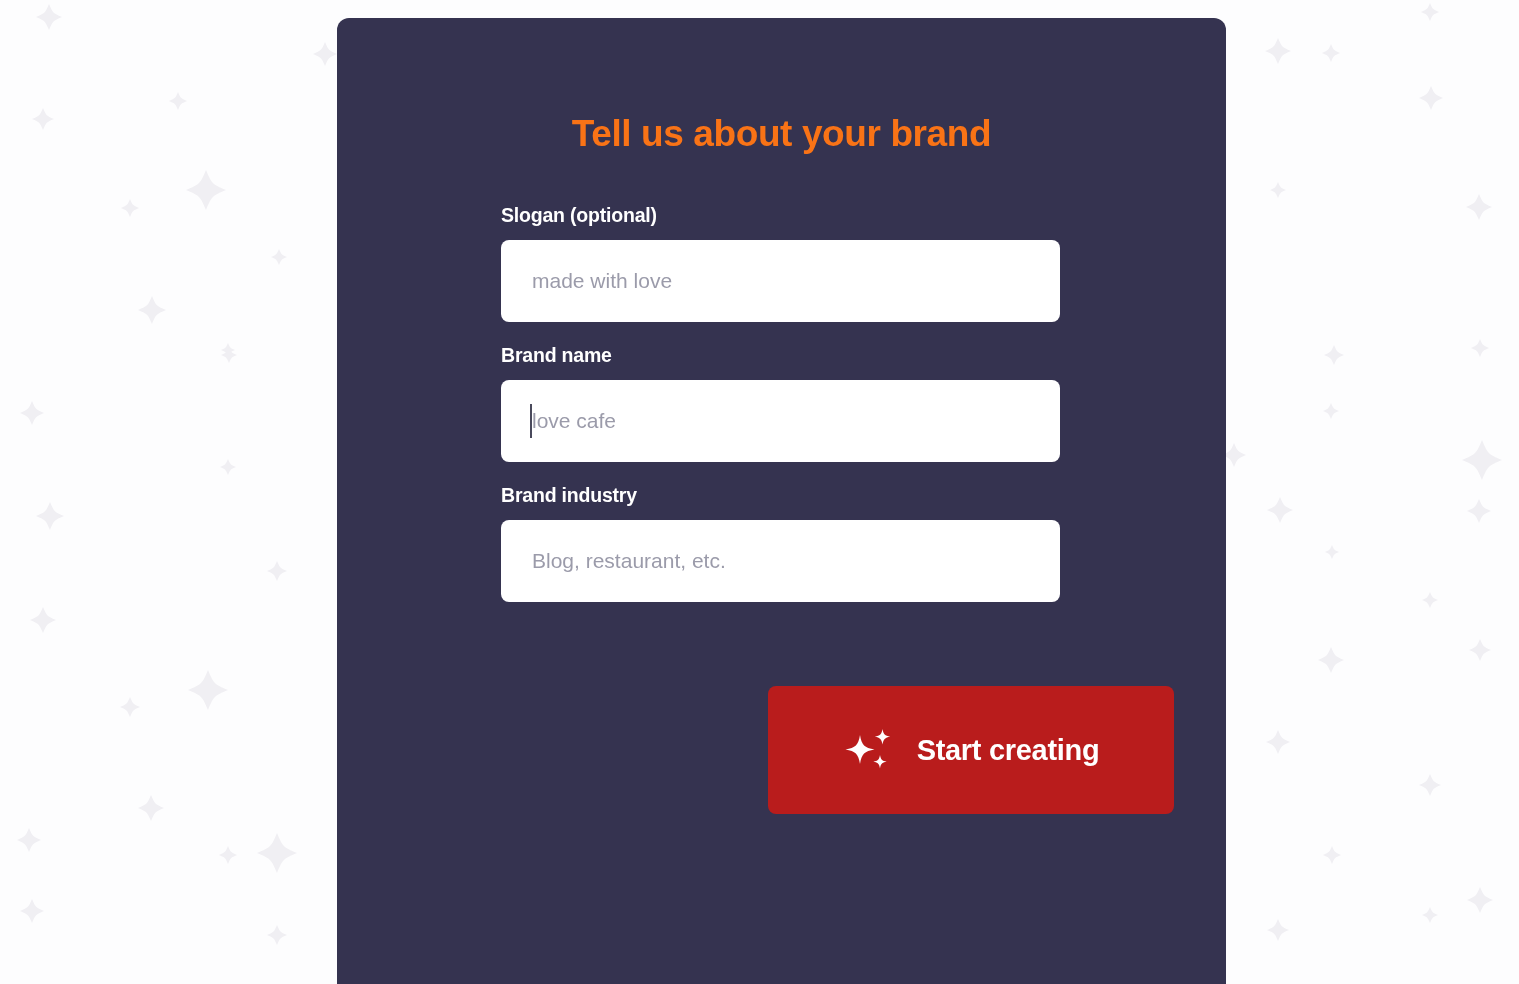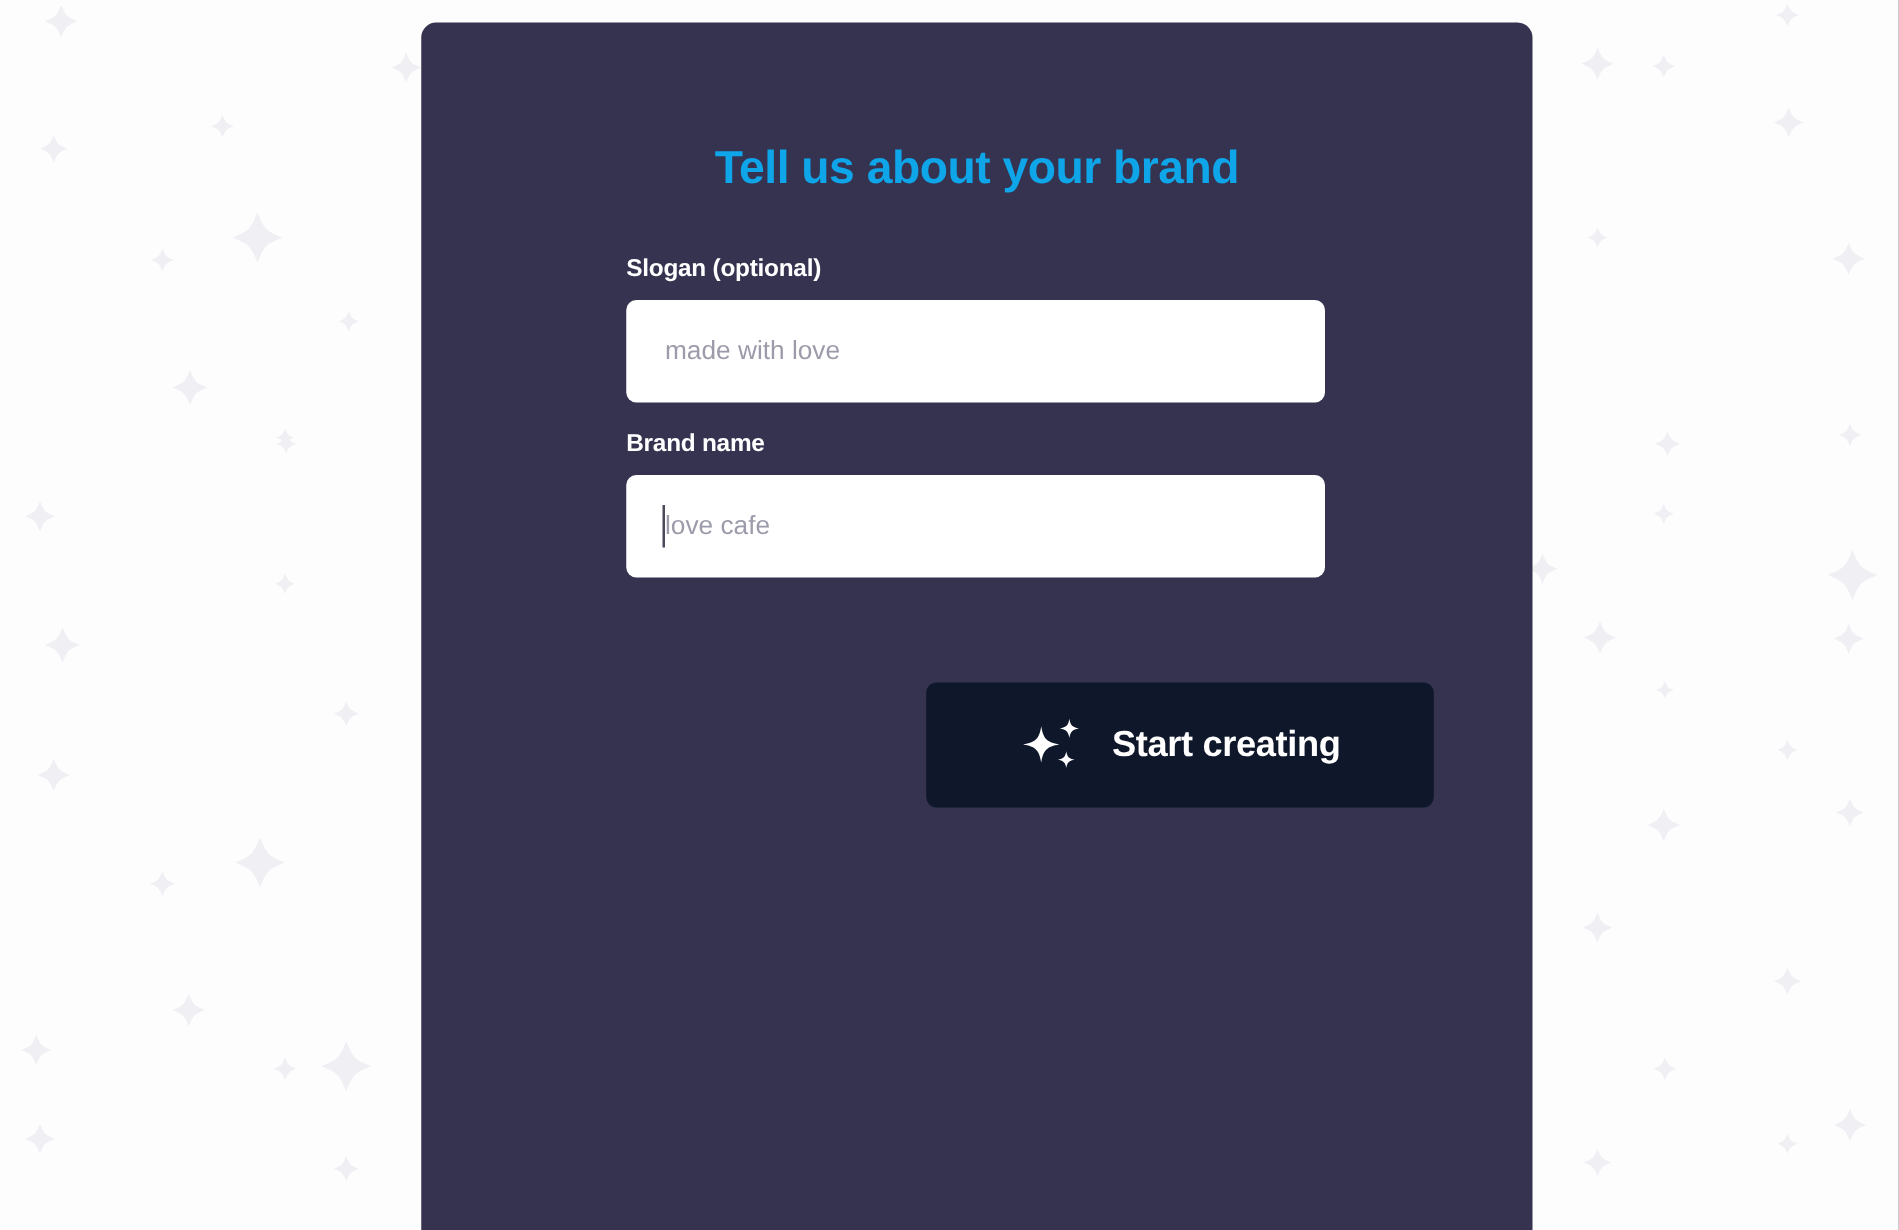--- a/index.html
+++ b/index.html
@@ -37,21 +37,21 @@
     border-radius: 12px 12px 0 0;
     z-index: 1;
     overflow: hidden;
   }
 
   .card-inner {
     padding-top: 94px;
   }
 
   .title {
-    color: #0ea5e9;
+    color: #f97316;
     font-size: 37px;
     font-weight: bold;
     text-align: center;
     letter-spacing: -0.4px;
     line-height: 1.2;
   }
 
   .subtitle {
     color: #c9c8d7;
     font-size: 19px;
@@ -117,26 +117,27 @@
     margin-top: 84px;
     padding-left: 240px;
   }
 
   .submit-button {
     display: flex;
     align-items: center;
     justify-content: center;
     gap: 18px;
     width: 406px;
-    height: 100px;
-    background: #0f172a;
+    height: 128px;
+    background: #b91c1c;
     border: none;
     border-radius: 8px;
     cursor: pointer;
     font-family: "Liberation Sans", sans-serif;
+    margin-left: 27px;
   }
 
   .submit-label {
     color: #ffffff;
     font-size: 29px;
     font-weight: bold;
     letter-spacing: -0.3px;
   }
 
   .sparkle-icon { display: block; }
@@ -209,20 +210,26 @@
       </div>
 
       <div class="field">
         <label class="field-label">Brand name</label>
         <div class="input-wrap">
           <input class="text-input" type="text" placeholder="love cafe" style="">
           <span class="caret"></span>
         </div>
       </div>
 
+      <div class="field">
+        <label class="field-label">Brand industry</label>
+        <div class="input-wrap">
+          <input class="text-input" type="text" placeholder="Blog, restaurant, etc." style="">
+        </div>
+      </div>
 
       <div class="submit-row">
         <button class="submit-button">
           <span class="sparkle-wrap">
             <svg class="sparkle-icon" width="56" height="44" viewBox="0 0 56 44" xmlns="http://www.w3.org/2000/svg" aria-hidden="true">
 
               <path fill="#ffffff" d="M17 7 C18.6 17.0 21.5 19.9 31.5 21.5 C21.5 23.1 18.6 26.0 17 36 C15.4 26.0 12.5 23.1 2.5 21.5 C12.5 19.9 15.4 17.0 17 7 Z"></path>
 
               <path fill="#ffffff" d="M39.5 1 C40.4 6.3 41.9 7.8 47.2 8.7 C41.9 9.6 40.4 11.1 39.5 16.4 C38.6 11.1 37.1 9.6 31.8 8.7 C37.1 7.8 38.6 6.3 39.5 1 Z"></path>
 

